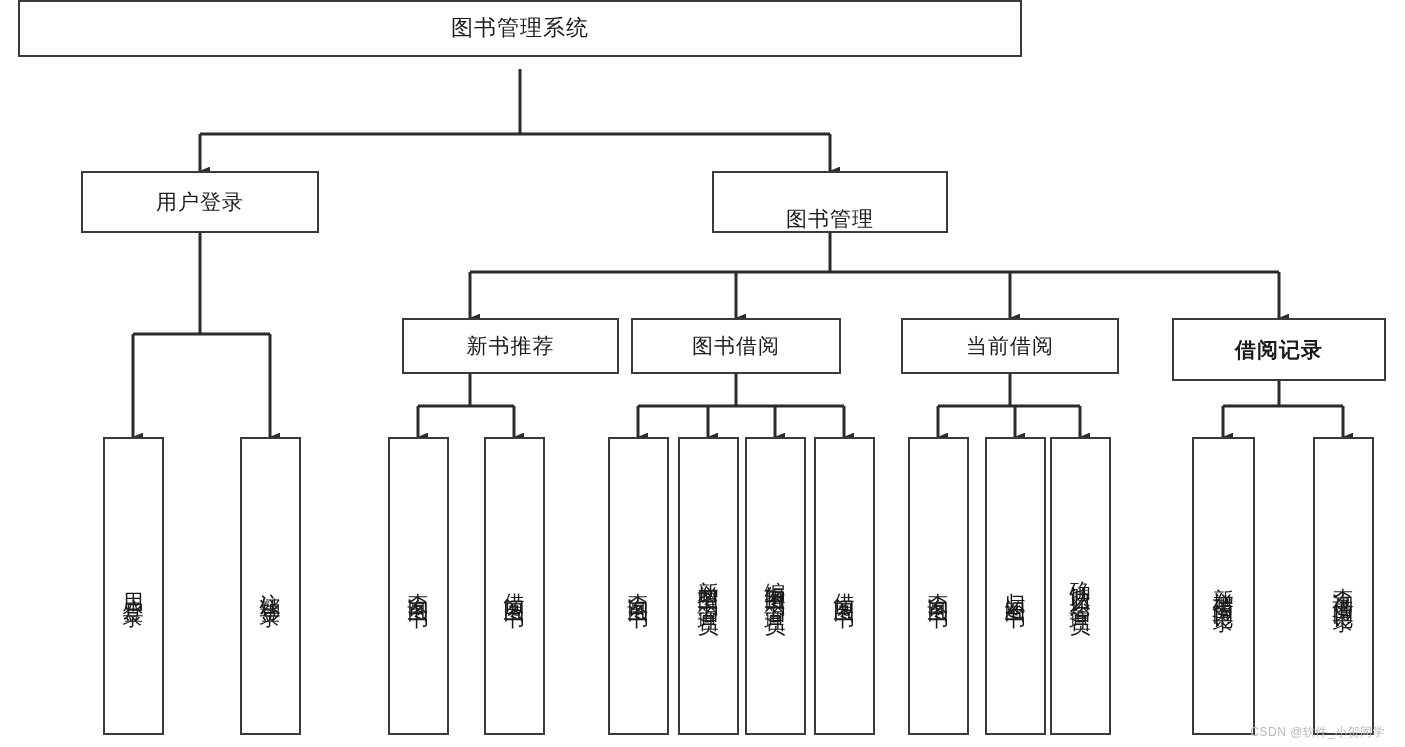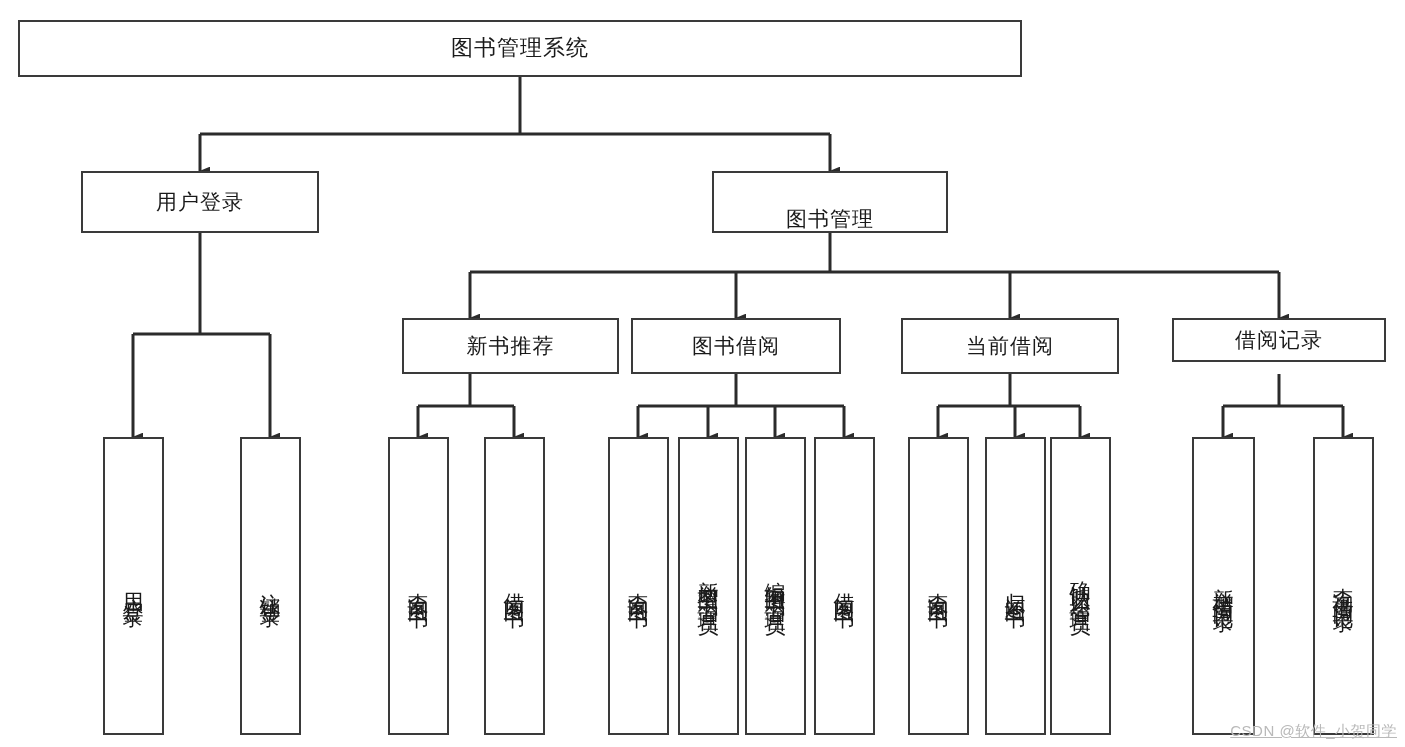--- a/index.html
+++ b/index.html
@@ -55,27 +55,26 @@
   .node.leaf .lbl {
     writing-mode: vertical-rl;
     text-orientation: upright;
     font-size: 21px;
     letter-spacing: 5px;
     line-height: 1;
     white-space: nowrap;
   }
   .watermark {
     position: absolute;
-    right: 8px;
+    right: 20px;
     bottom: 6px;
-    font-size: 15px;
+    font-size: 12px;
     color: #b9b9b9;
     letter-spacing: 0.5px;
     white-space: nowrap;
-    text-decoration: underline;
   }
 </style>
 </head>
 <body>
 
 <div id="canvas">
 
   <svg id="wires" viewBox="0 0 1405 747" xmlns="http://www.w3.org/2000/svg">
     <defs>
       <marker id="arrowhead" markerWidth="9" markerHeight="11" refX="4.5" refY="10.4" orient="auto" markerUnits="userSpaceOnUse">
@@ -112,41 +111,41 @@
         <line x1="938" y1="406" x2="938" y2="437" marker-end="url(#arrowhead)"></line>
         <line x1="1015" y1="406" x2="1015" y2="437" marker-end="url(#arrowhead)"></line>
         <line x1="1080" y1="406" x2="1080" y2="437" marker-end="url(#arrowhead)"></line>
         <line x1="1279" y1="374" x2="1279" y2="406"></line>
         <line x1="1223" y1="406" x2="1343" y2="406"></line>
         <line x1="1223" y1="406" x2="1223" y2="437" marker-end="url(#arrowhead)"></line>
         <line x1="1343" y1="406" x2="1343" y2="437" marker-end="url(#arrowhead)"></line>
       </g>
   </svg>
 
-  <div class="node root" style="left: 18px; top: 20px; width: 1004px; height: 57px;">
+  <div class="node root" style="left: 18px; top: 0; width: 1004px; height: 57px;">
     <span class="lbl">图书管理系统</span>
   </div>
 
   <div class="node horiz" style="left: 81px; top: 171px; width: 238px; height: 62px;">
     <span class="lbl">用户登录</span>
   </div>
   <div class="node horiz" style="left: 712px; top: 171px; width: 236px; height: 62px; align-items: flex-end;">
     <span class="lbl">图书管理</span>
   </div>
 
   <div class="node horiz" style="left: 362px; top: 318px; width: 217px; height: 56px; margin-left: 40px;">
     <span class="lbl">新书推荐</span>
   </div>
   <div class="node horiz" style="left: 631px; top: 318px; width: 210px; height: 56px; align-items: center;">
     <span class="lbl">图书借阅</span>
   </div>
   <div class="node horiz" style="left: 901px; top: 318px; width: 218px; height: 56px;">
     <span class="lbl">当前借阅</span>
   </div>
-  <div class="node horiz" style="left: 1172px; top: 318px; width: 214px; height: 44px;">
+  <div class="node horiz" style="left: 1172px; top: 318px; width: 214px; height: 63px; font-weight: bold;">
     <span class="lbl">借阅记录</span>
   </div>
 
   <div class="node leaf" style="left: 103px; top: 437px; width: 61px; height: 298px;">
     <span class="lbl">用户登录</span>
   </div>
   <div class="node leaf" style="left: 240px; top: 437px; width: 61px; height: 298px;">
     <span class="lbl">注销登录</span>
   </div>
   <div class="node leaf" style="left: 388px; top: 437px; width: 61px; height: 298px;">

